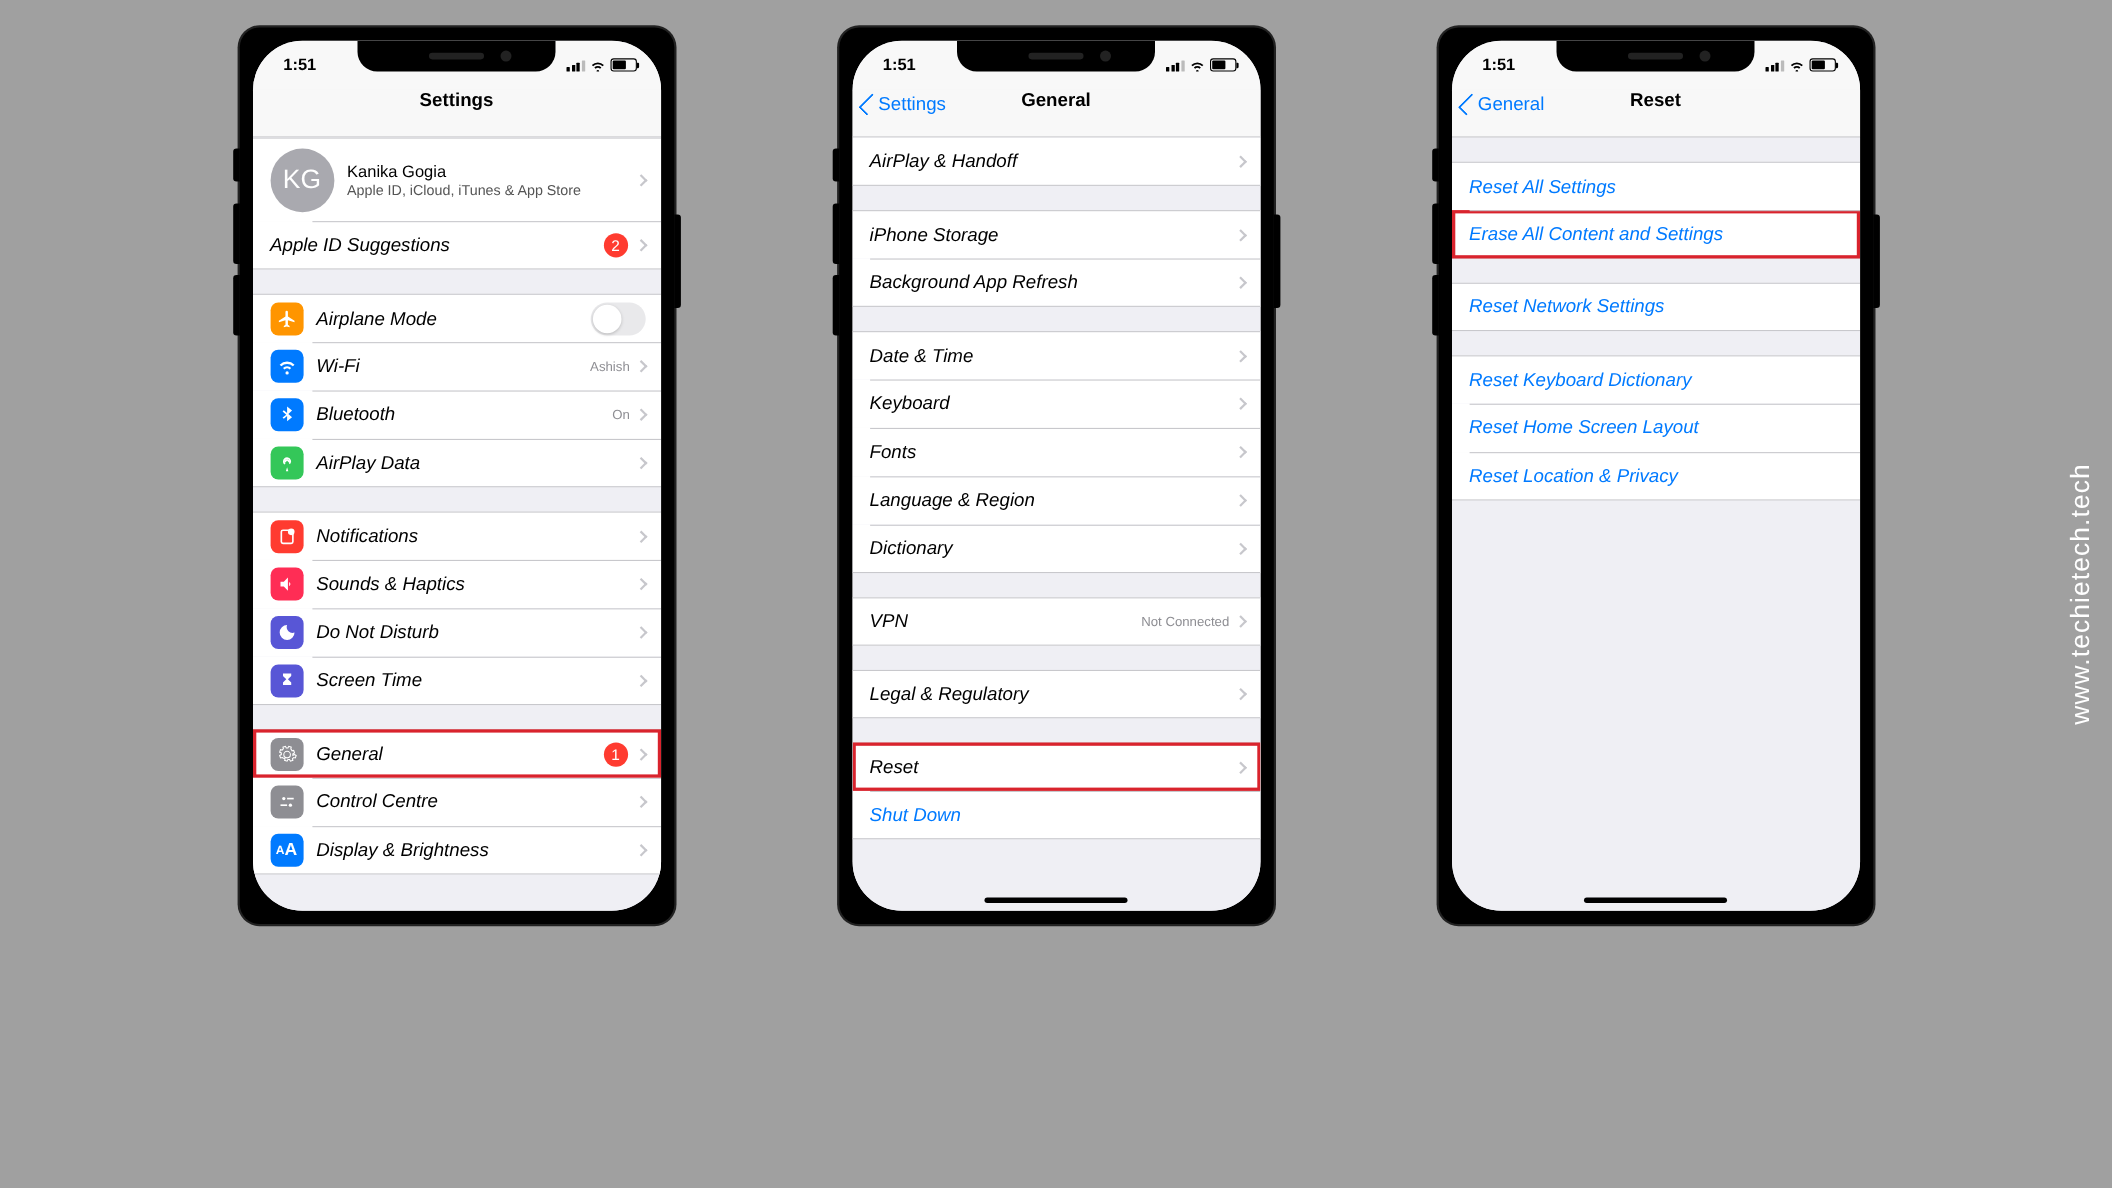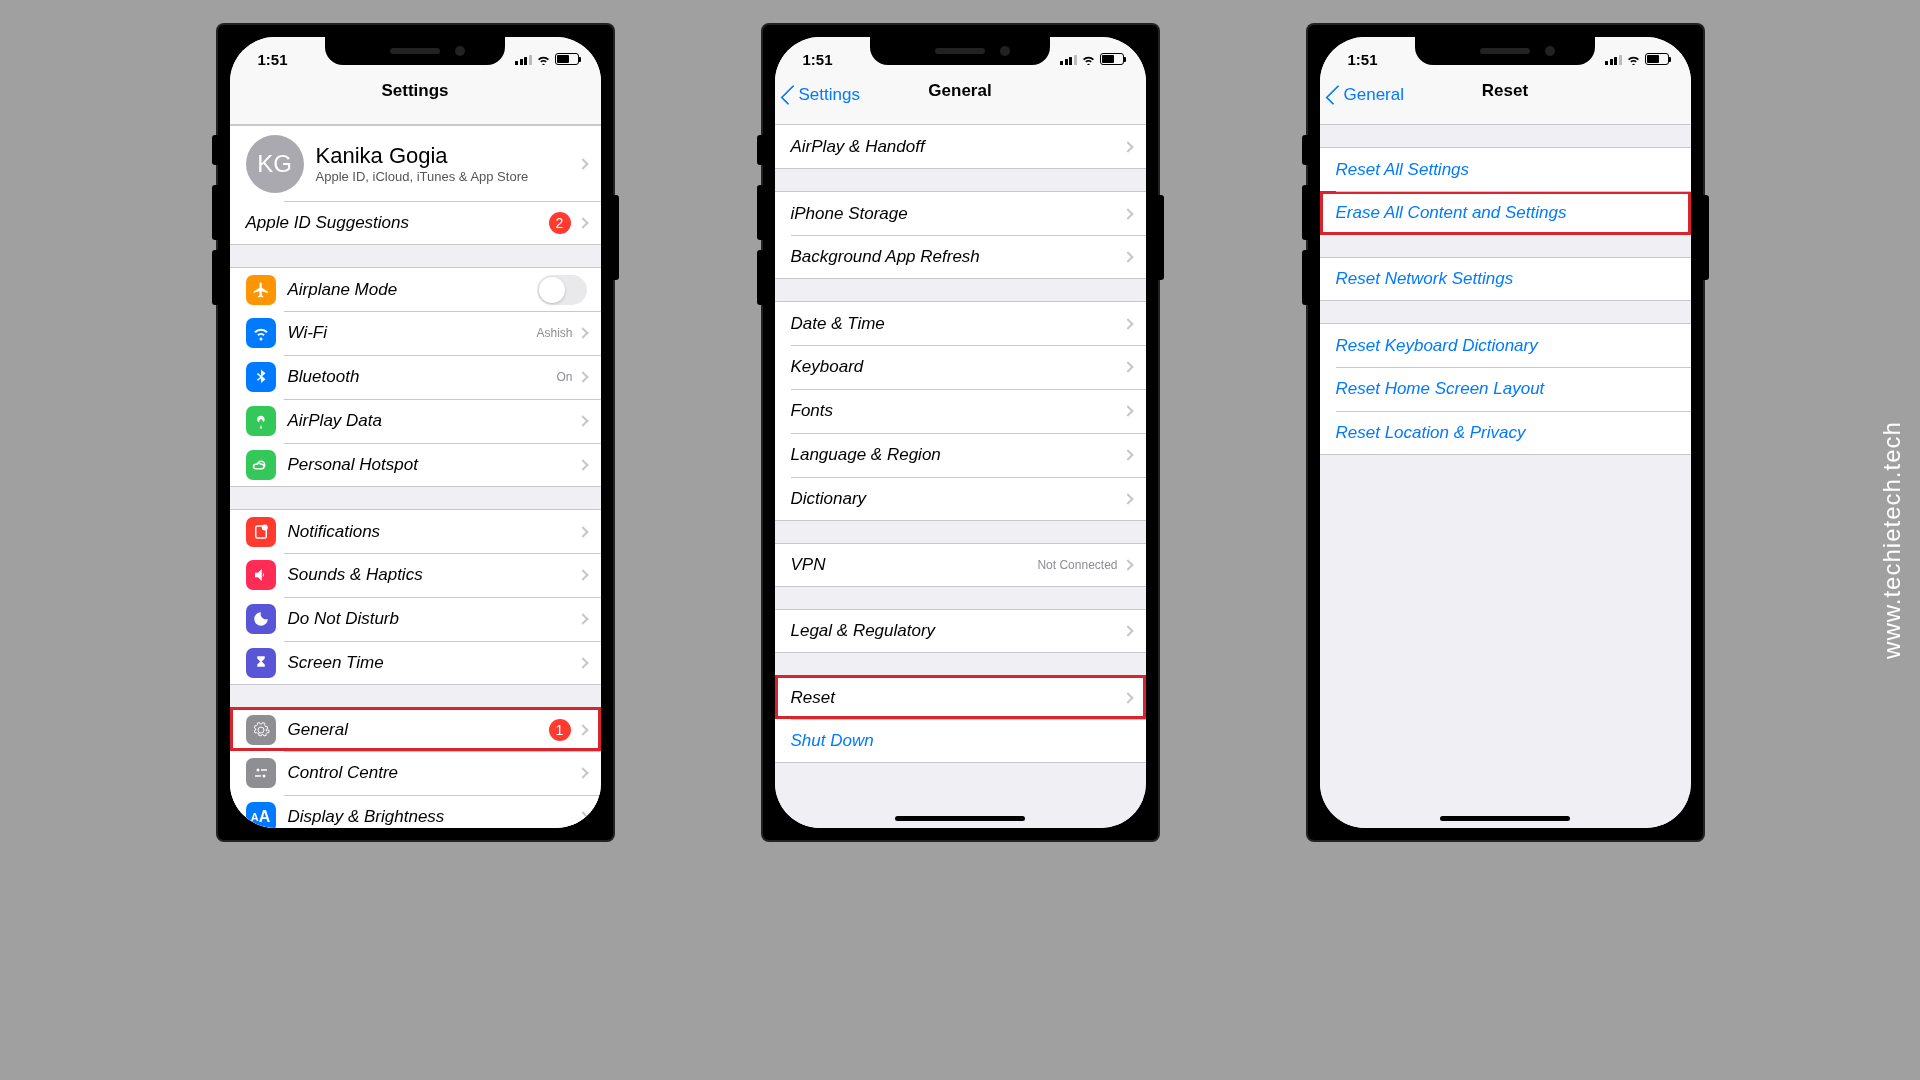--- a/index.html
+++ b/index.html
@@ -15,21 +15,21 @@
     display: flex;
     justify-content: center;
     gap: 150px;
     padding-top: 25px;
   }
   .phone {
     position: relative;
     width: 395px;
     height: 815px;
     background: #000;
-    border-radius: 6px;
+    border-radius: 18px;
     padding: 12px;
     box-shadow: 0 0 0 2px #222;
   }
   .phone::before, .phone::after {
     content: "";
     position: absolute;
     background: #000;
     border-radius: 4px;
   }
   .phone .side-btn-left1 { position:absolute; left:-6px; top:110px; width:6px; height:30px; background:#000; border-radius:3px 0 0 3px;}
@@ -158,21 +158,21 @@
     box-shadow:0 1px 3px rgba(0,0,0,0.2);
   }
   .profile-cell { min-height:76px; padding-top:8px; padding-bottom:8px;}
   .avatar {
     width:58px; height:58px; border-radius:50%;
     background:#a9a9af; color:#fff;
     display:flex; align-items:center; justify-content:center;
     font-size:24px; font-weight:400; margin-right:12px; flex-shrink:0;
   }
   .profile-main { flex:1; display:flex; flex-direction:column; justify-content:center;}
-  .profile-name { font-size:22px; color:#000;}
+  .profile-name { font-size:15px; color:#000;}
   .profile-sub { font-size:13px; color:#555;}
   .highlight-red {
     outline: 3px solid #d9232d;
     outline-offset: -3px;
     z-index:3;
   }
   .link-cell { color:#007aff;}
   .home-indicator {
     position:absolute; bottom:7px; left:50%; transform:translateX(-50%);
     width:130px; height:5px; background:#000; border-radius:3px;
@@ -274,29 +274,20 @@
           </div>
           <div class="cell">
             <span class="icon-sq" style="background:#34c759;">
                 <svg class="ico" viewBox="0 0 24 24">
                   <path d="M12 5a5 5 0 00-5 5c0 1.5.7 2.9 1.7 3.8l1.4-1.4A3 3 0 1115 10a3 3 0 01-.9 2.1l1.4 1.4A5 5 0 0012 5zm0 12l-1.5 5h3L12 17zm0-10a3 3 0 013 3 3 3 0 01-.5 1.7L12 9l-2.5 2.7A3 3 0 0112 7z"></path>
                 </svg>
               </span>
             <span class="cell-label">AirPlay Data</span>
             <span class="chevron"></span>
           </div>
-          <div class="cell">
-            <span class="icon-sq" style="background:#34c759;">
-                <svg class="ico" viewBox="0 0 24 24">
-                  <path d="M7 12a5 5 0 015-5 5 5 0 015 5 5 5 0 01-5 5H5a3 3 0 110-6h1a4 4 0 016 0h1a3 3 0 110 6h-2" fill="none" stroke="#fff" stroke-width="2"></path>
-                </svg>
-              </span>
-            <span class="cell-label">Personal Hotspot</span>
-            <span class="chevron"></span>
-          </div>
         </div>
 
         <div class="section">
           <div class="cell">
             <span class="icon-sq" style="background:#ff3b30;">
                 <svg class="ico" viewBox="0 0 24 24">
                   <rect x="5" y="4" width="14" height="16" rx="2" fill="none" stroke="#fff" stroke-width="2"></rect>
                   <circle cx="17" cy="6" r="4" fill="#fff"></circle>
                 </svg>
               </span>

